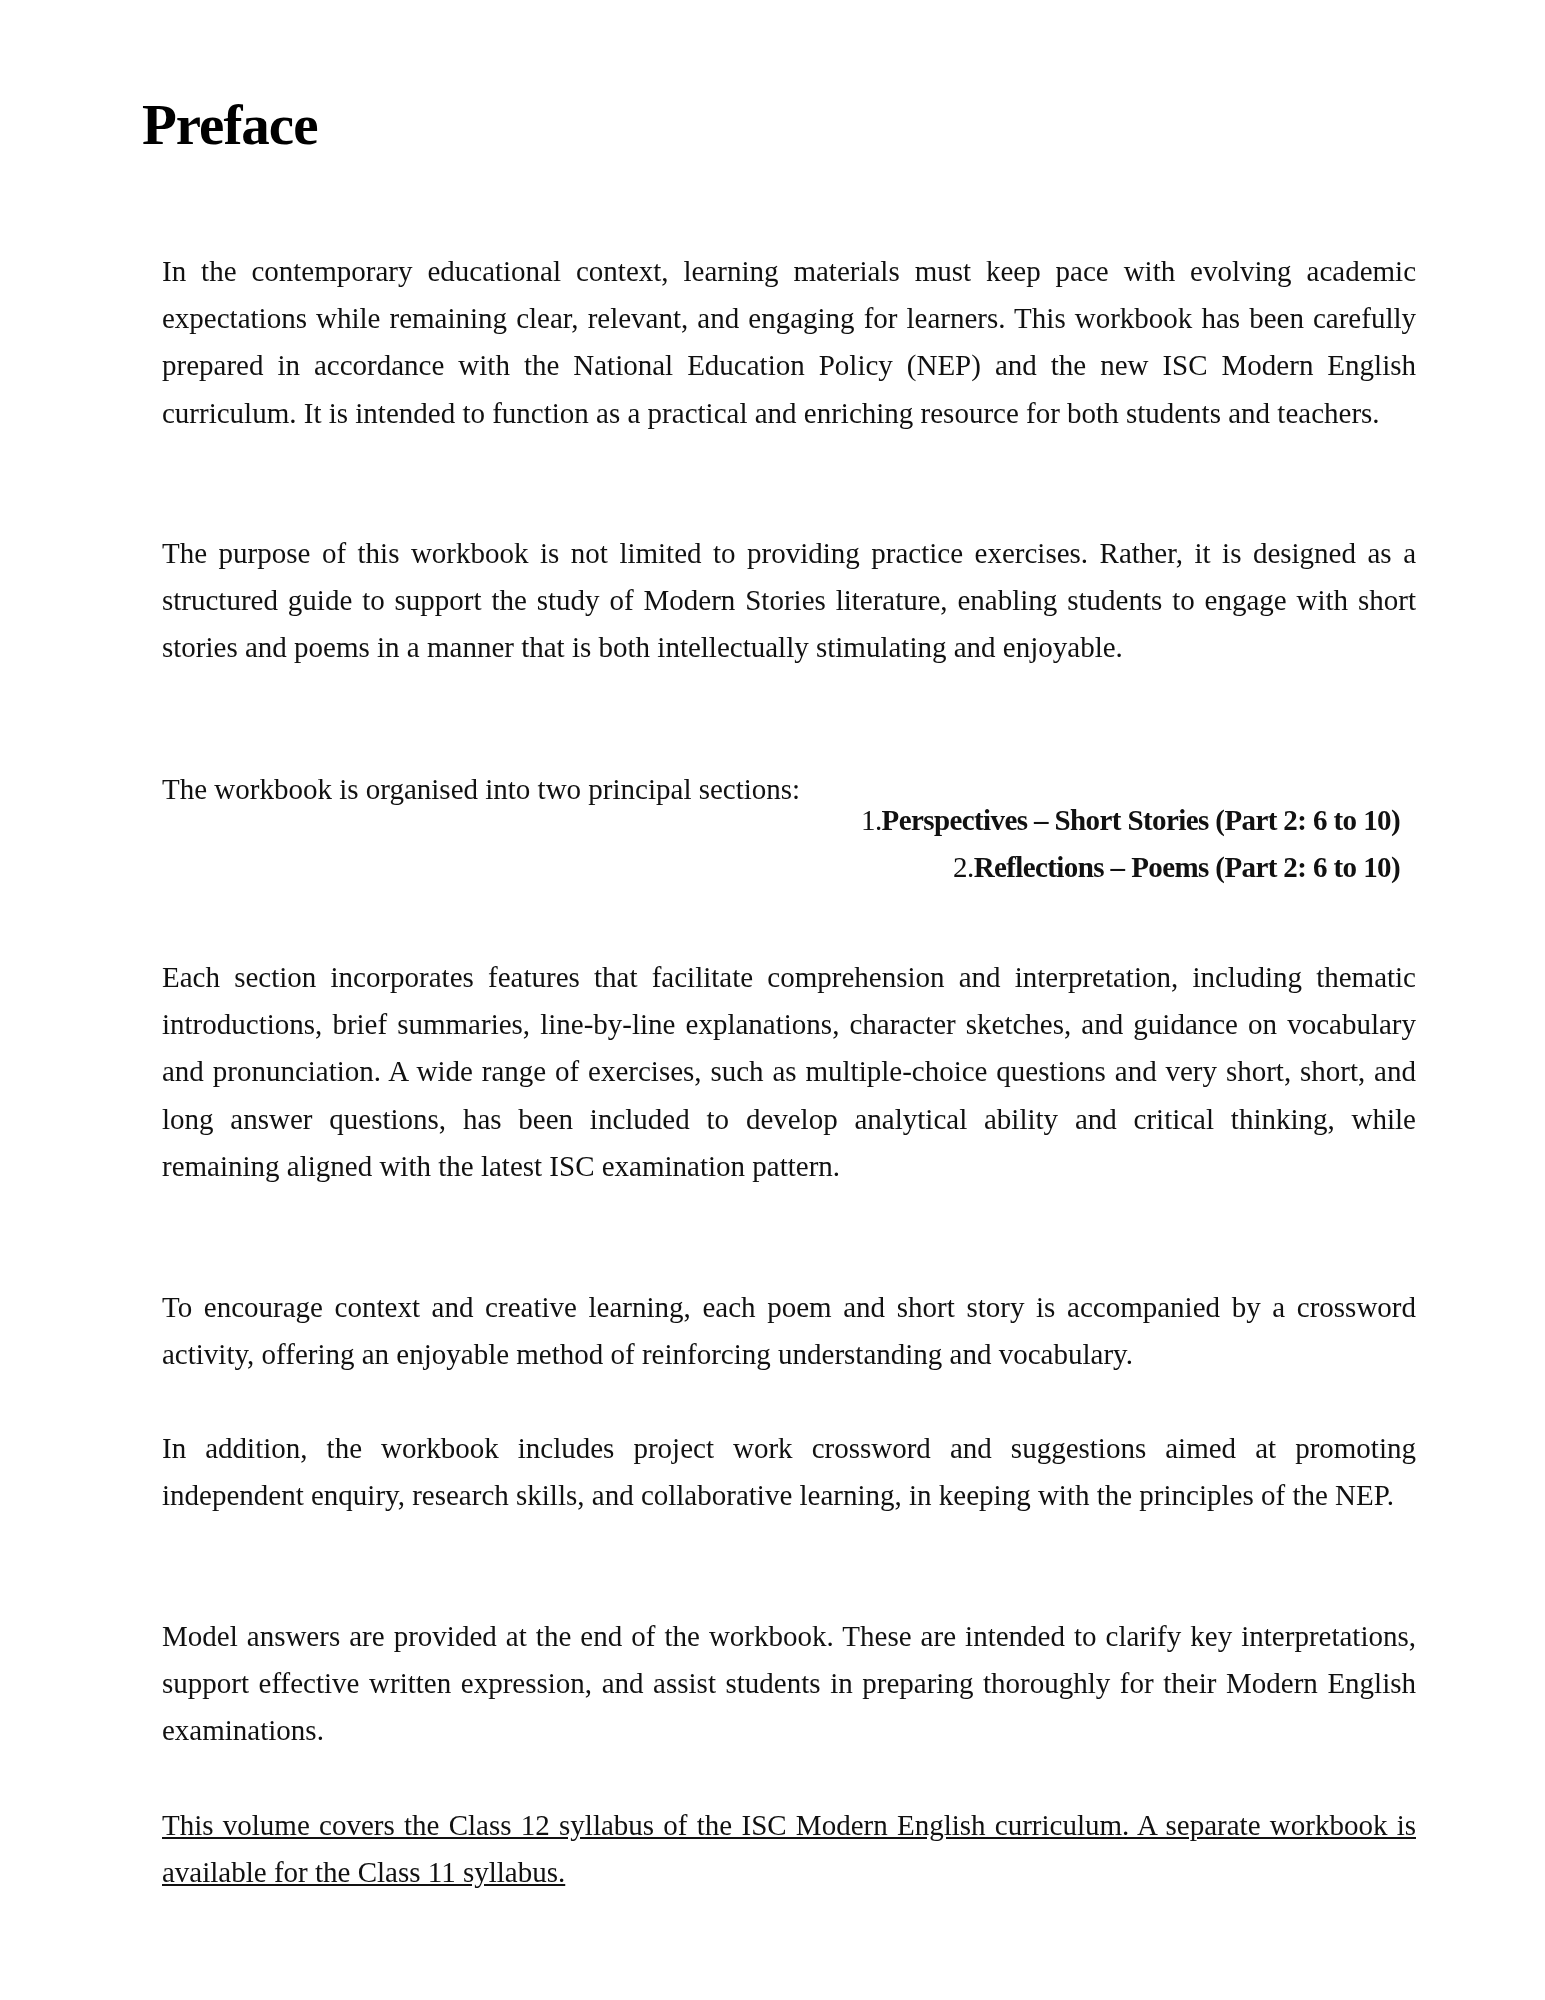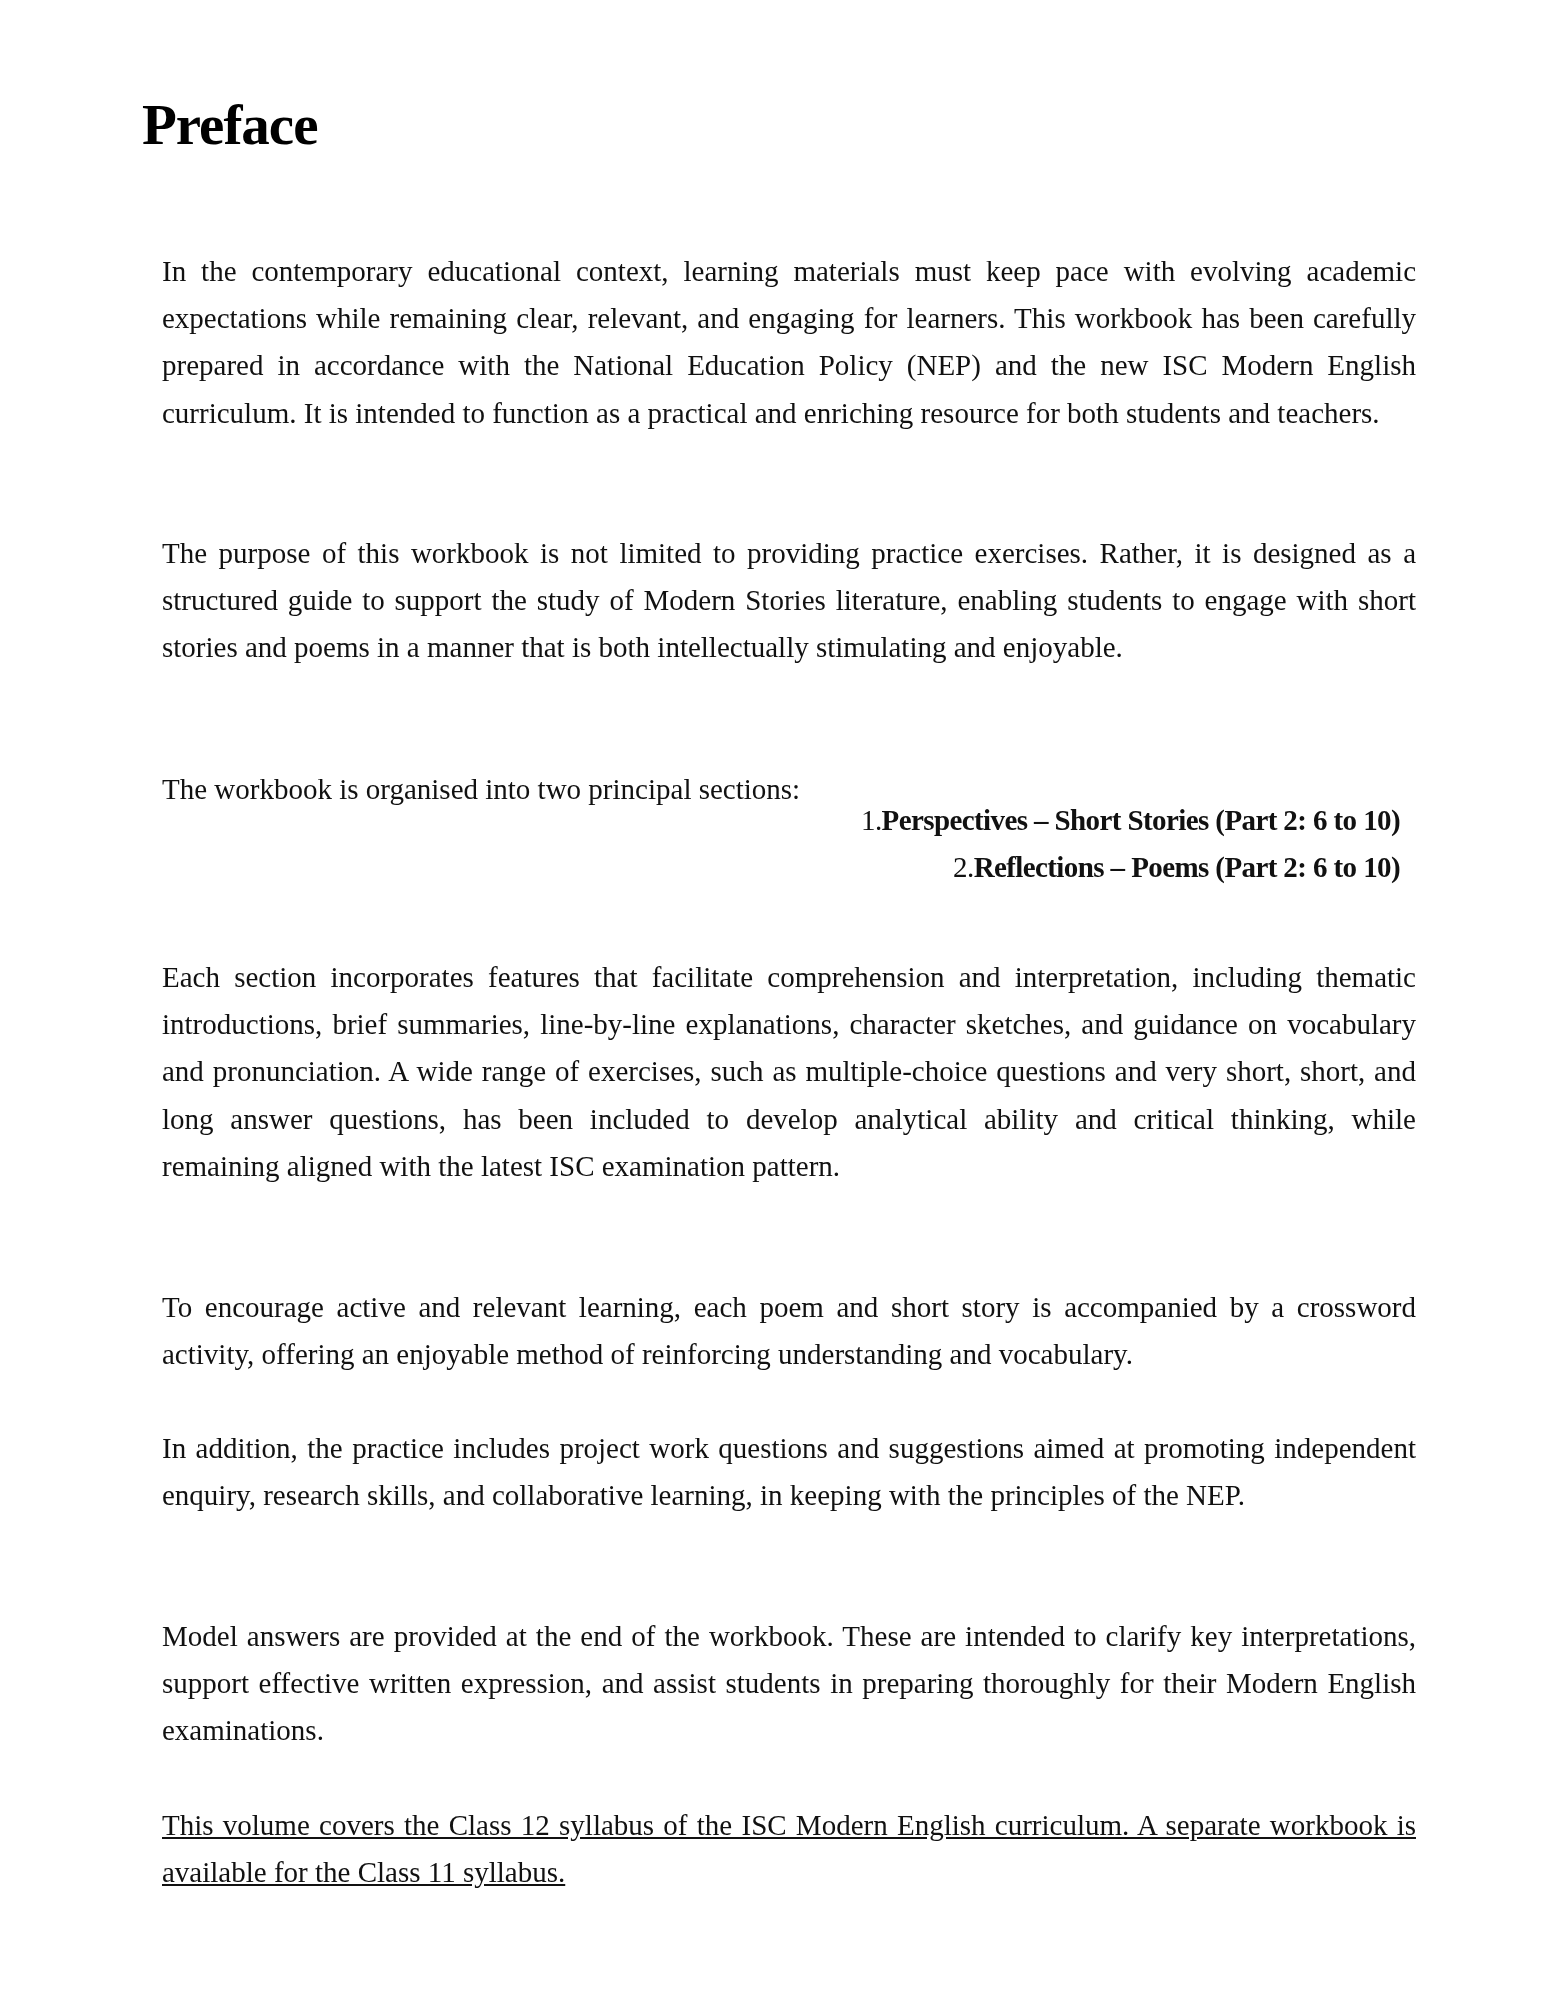--- a/index.html
+++ b/index.html
@@ -80,20 +80,20 @@
     <li class="list-item">
       <span class="list-num">1.</span><span>Perspectives – Short Stories (Part 2: 6 to 10)</span>
     </li>
     <li class="list-item">
       <span class="list-num">2.</span><span>Reflections – Poems (Part 2: 6 to 10)</span>
     </li>
   </ol>
 
   <p class="para" style="top:938px;">Each section incorporates features that facilitate comprehension and interpretation, including thematic introductions, brief summaries, line-by-line explanations, character sketches, and guidance on vocabulary and pronunciation. A wide range of exercises, such as multiple-choice questions and very short, short, and long answer questions, has been included to develop analytical ability and critical thinking, while remaining aligned with the latest ISC examination pattern.</p>
 
-  <p class="para" style="top:1268px;">To encourage active and relevant learning, each poem and short story is accompanied by a crossword activity, offering an enjoyable method of reinforcing understanding and vocabulary.</p>
+  <p class="para" style="top:1268px;">To encourage context and creative learning, each poem and short story is accompanied by a crossword activity, offering an enjoyable method of reinforcing understanding and vocabulary.</p>
 
-  <p class="para" style="top:1409px;">In addition, the practice includes project work questions and suggestions aimed at promoting independent enquiry, research skills, and collaborative learning, in keeping with the principles of the NEP.</p>
+  <p class="para" style="top:1409px;">In addition, the workbook includes project work crossword and suggestions aimed at promoting independent enquiry, research skills, and collaborative learning, in keeping with the principles of the NEP.</p>
 
   <p class="para" style="top:1597px;">Model answers are provided at the end of the workbook. These are intended to clarify key interpretations, support effective written expression, and assist students in preparing thoroughly for their Modern English examinations.</p>
 
   <p class="para" style="top:1786px;text-decoration:underline;">This volume covers the Class 12 syllabus of the ISC Modern English curriculum. A separate workbook is available for the Class 11 syllabus.</p>
 </div>
 
 </body></html>

